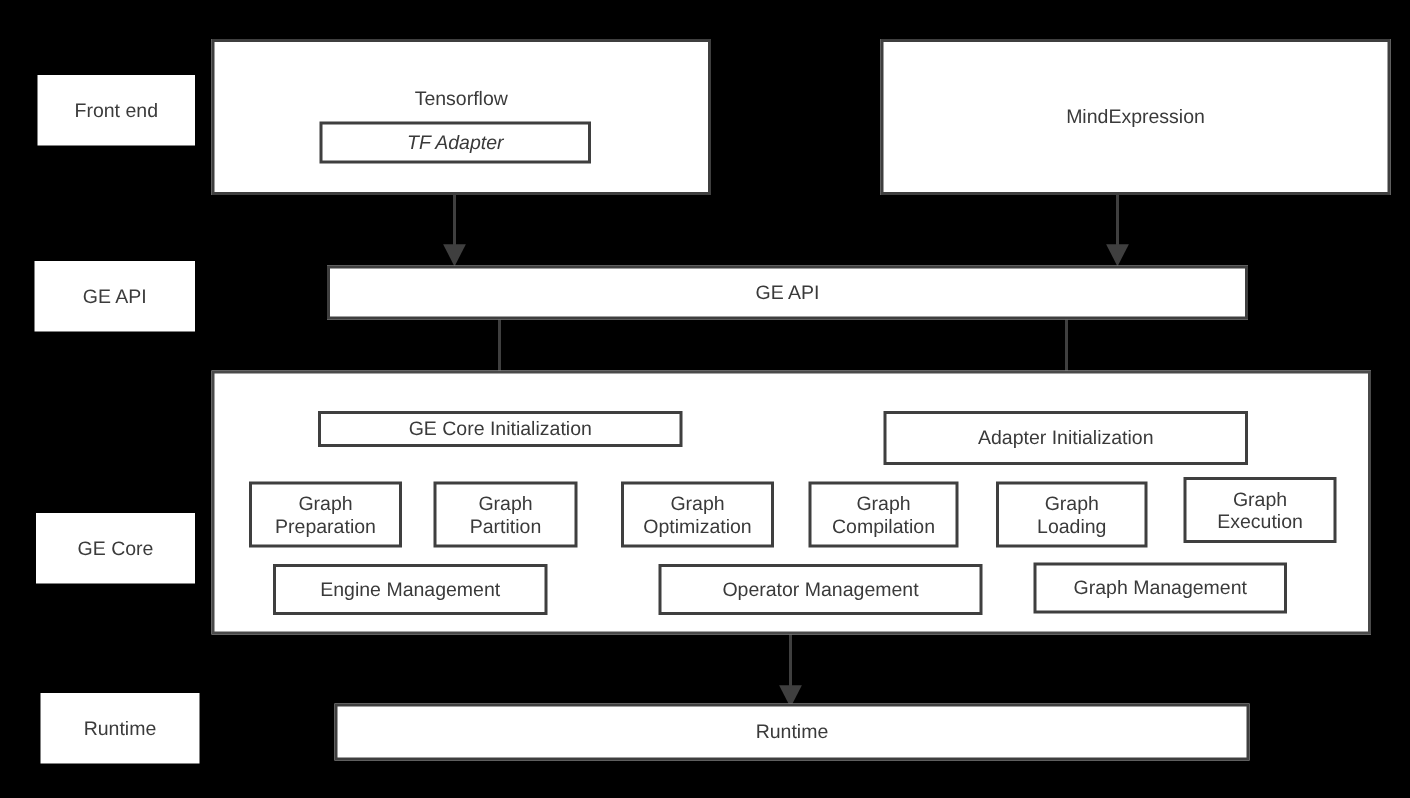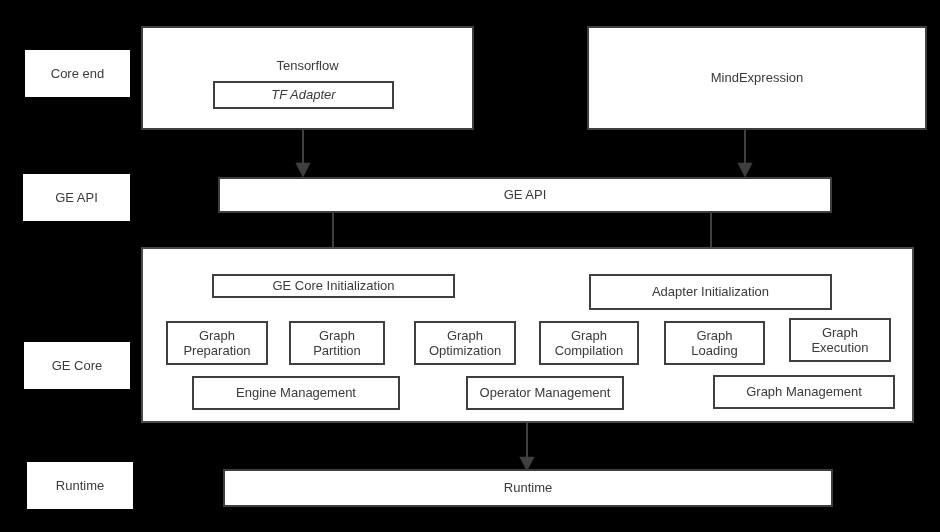--- a/index.html
+++ b/index.html
@@ -74,21 +74,21 @@
 
     <line x1="745" y1="130" x2="745" y2="170" stroke="#3f3f3f" stroke-width="2" marker-end="url(#ah)"></line>
 
     <line x1="333" y1="213" x2="333" y2="268" stroke="#3f3f3f" stroke-width="2" marker-end="url(#ah)"></line>
 
     <line x1="711" y1="213" x2="711" y2="268" stroke="#3f3f3f" stroke-width="2" marker-end="url(#ah)"></line>
 
     <line x1="527" y1="423" x2="527" y2="464" stroke="#3f3f3f" stroke-width="2" marker-end="url(#ah)"></line>
   </svg>
 
-  <div class="box layer-label" style="left:25px;  top:50px;  width:105px; height:47px;">Core end</div>
+  <div class="box layer-label" style="left:25px;  top:50px;  width:105px; height:47px;">Front end</div>
   <div class="box layer-label" style="left:23px;  top:174px; width:107px; height:47px;">GE API</div>
   <div class="box layer-label" style="left:24px;  top:342px; width:106px; height:47px;">GE Core</div>
   <div class="box layer-label" style="left:27px;  top:462px; width:106px; height:47px;">Runtime</div>
 
   <div class="box node" style="left:141px; top:26px; width:333px; height:104px; align-items:flex-start; padding-top:0;">
     <span class="group-title" style="left:0; right:0; top:30px;">Tensorflow</span>
   </div>
   <div class="box node" style="left:213px; top:81px; width:181px; height:28px;font-style:italic;">TF Adapter</div>
 
   <div class="box node" style="left:587px; top:26px; width:340px; height:104px;">MindExpression</div>
@@ -106,19 +106,19 @@
 Partition</div>
   <div class="box node" style="left:414px; top:321px; width:102px; height:44px;">Graph
 Optimization</div>
   <div class="box node" style="left:539px; top:321px; width:100px; height:44px;">Graph
 Compilation</div>
   <div class="box node" style="left:664px; top:321px; width:101px; height:44px;">Graph
 Loading</div>
   <div class="box node" style="left:789px; top:318px; width:102px; height:44px;">Graph
 Execution</div>
 
-  <div class="box node" style="left:192px; top:376px; width:208px; height:34px;">Engine Management</div>
-  <div class="box node" style="left:439px; top:376px; width:158px; height:34px;margin-left:27px;">Operator Management</div>
-  <div class="box node" style="left:713px; top:375px; width:182px; height:34px;">Graph Management</div>
+  <div class="box node" style="left:182px; top:376px; width:183px; height:34px;">Engine Management</div>
+  <div class="box node" style="left:439px; top:376px; width:216px; height:34px;">Operator Management</div>
+  <div class="box node" style="left:689px; top:375px; width:169px; height:34px;">Graph Management</div>
 
   <div class="box node" style="left:223px; top:469px; width:610px; height:38px;">Runtime</div>
 
 </div>
 
 </body></html>

